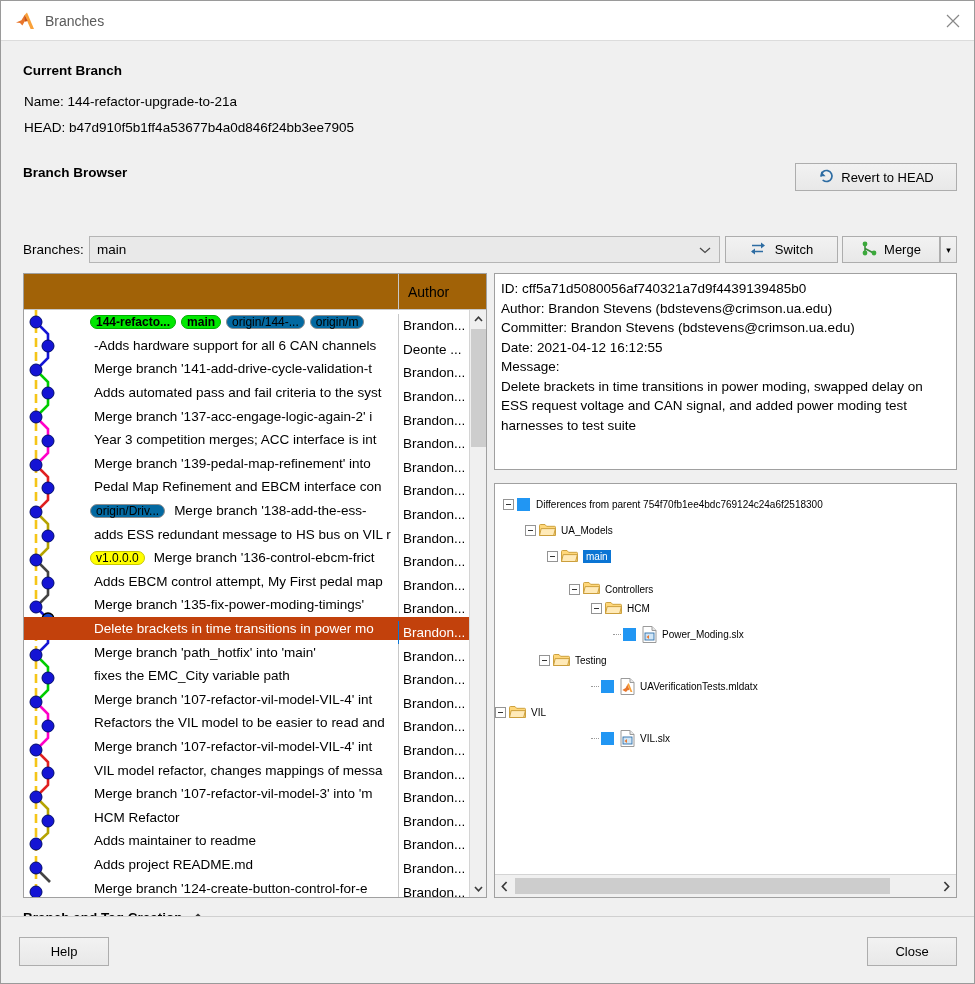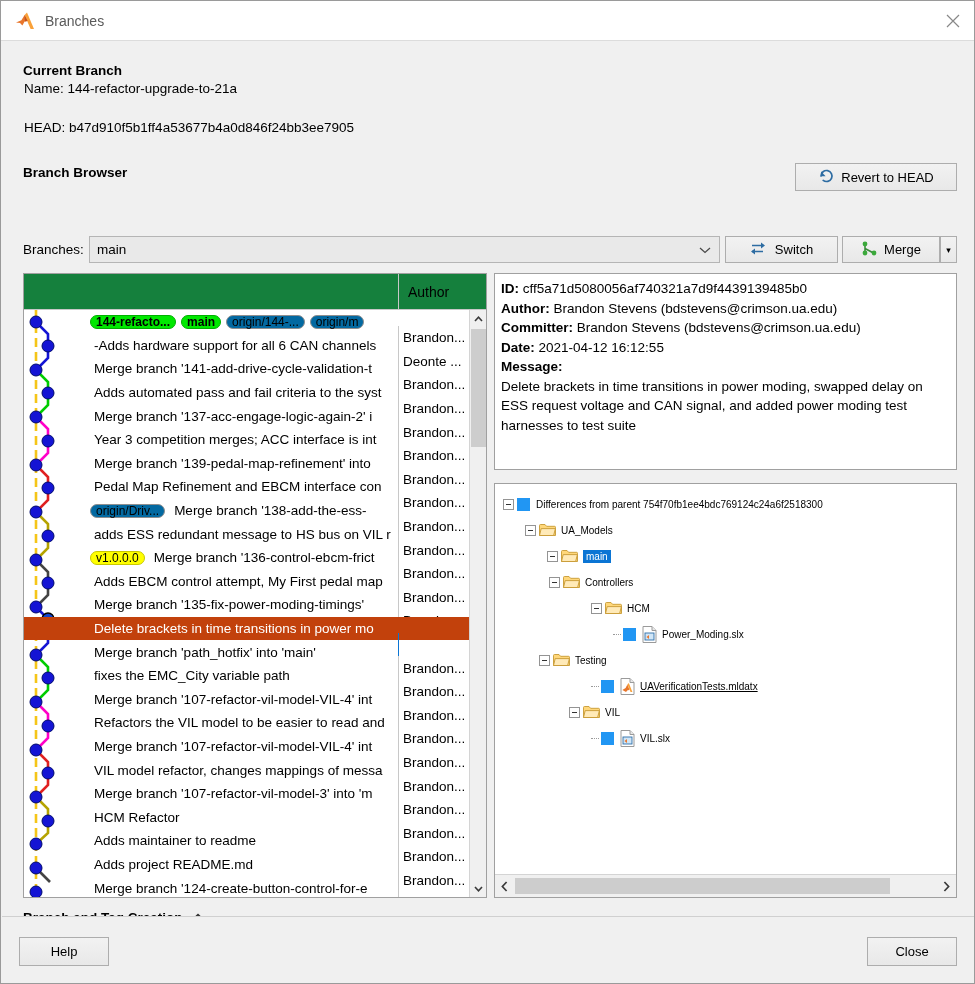--- a/index.html
+++ b/index.html
@@ -67,21 +67,21 @@
     font-size: 13.5px;
     color: #000;
   }
   .field-line {
     font-size: 13.5px;
     color: #000;
   }
 
   
   .cur-branch-title { position:absolute; left:21px; top:22px; }
-  .name-line  { position:absolute; left:22px; top:40px; }
+  .name-line  { position:absolute; left:22px; top:53px; }
   .head-line  { position:absolute; left:22px; top:79px; }
   .browser-title { position:absolute; left:21px; top:124px; }
 
   
   .btn {
     background: linear-gradient(to bottom, #f2f2f2 0%, #e8e8e8 100%);
     border: 1px solid #adadad;
     box-sizing: border-box;
     display: inline-flex;
     align-items: center;
@@ -149,21 +149,21 @@
     width: 464px; height: 625px;
     background: #ffffff;
     border: 1px solid #a0a0a0;
     box-sizing: border-box;
     overflow: hidden;
   }
   .commit-header {
     position: absolute;
     left: 0; top: 0;
     width: 462px; height: 36px;
-    background: #15803d;
+    background: #a16207;
     border-bottom: 1px solid #c8c8c8;
     box-sizing: border-box;
   }
   .commit-header .hdr-author {
     position: absolute;
     left: 374px; top: 0;
     width: 88px; height: 35px;
     border-left: 1px solid #c8c8c8;
     box-sizing: border-box;
     display: flex; align-items: center;
@@ -190,21 +190,21 @@
     width: 374px; height: 23.6px;
     overflow: hidden;
     white-space: nowrap;
     display: flex;
     align-items: center;
     font-size: 13.5px;
   }
   .crow .msgtext { margin-left: 4px; }
   .crow .author {
     position: absolute;
-    left: 374px; top: 16px;
+    left: 374px; top: 4px;
     width: 88px; height: 23.6px;
     border-left: 1px solid #c8c8c8;
     box-sizing: border-box;
     display: flex; align-items: center;
     padding-left: 4px;
     font-size: 13.5px;
     overflow: hidden; white-space: nowrap;
   }
   .crow.selected .author { border-left-color: #0b75d4; }
   .graph-cell {
@@ -269,21 +269,21 @@
     left: 492px; top: 232px;
     width: 463px; height: 197px;
     background: #ffffff;
     border: 1px solid #a0a0a0;
     box-sizing: border-box;
     padding: 5px 6px;
     overflow: hidden;
     font-size: 13.5px;
     line-height: 19.5px;
   }
-  .detail-panel b { font-weight: bold; }
+  .detail-panel b { font-weight: normal; }
   .detail-panel .msgbody { white-space: pre-wrap; }
 
   .tree-panel {
     position: absolute;
     left: 492px; top: 442px;
     width: 463px; height: 415px;
     background: #ffffff;
     border: 1px solid #a0a0a0;
     box-sizing: border-box;
     overflow: hidden;
@@ -779,21 +779,21 @@
           <div class="tnode" style="padding-left: 52px;">
             <span class="expander"></span>
             <span class="folder">
               <svg width="17" height="14" viewBox="0 0 17 14">
                 <path d="M0.5 2.5 A1 1 0 0 1 1.5 1.5 L6 1.5 L7.6 3.3 L15.5 3.3 A1 1 0 0 1 16.5 4.3 L16.5 12.5 L0.5 12.5 Z" fill="#ffd77a" stroke="#c79a33" stroke-width="0.9"></path>
                 <path d="M2.2 5.6 L16.4 5.6 L14.6 12.5 L0.5 12.5 Z" fill="#ffeab8" stroke="#c79a33" stroke-width="0.9"></path>
               </svg>
             </span>
             <span class="tlabel sel">main</span>
           </div>
-          <div class="tnode" style="padding-left: 54px;">
+          <div class="tnode" style="padding-left: 74px; align-items: flex-end;">
             <span class="expander"></span>
             <span class="folder">
               <svg width="17" height="14" viewBox="0 0 17 14">
                 <path d="M0.5 2.5 A1 1 0 0 1 1.5 1.5 L6 1.5 L7.6 3.3 L15.5 3.3 A1 1 0 0 1 16.5 4.3 L16.5 12.5 L0.5 12.5 Z" fill="#ffd77a" stroke="#c79a33" stroke-width="0.9"></path>
                 <path d="M2.2 5.6 L16.4 5.6 L14.6 12.5 L0.5 12.5 Z" fill="#ffeab8" stroke="#c79a33" stroke-width="0.9"></path>
               </svg>
             </span>
             <span class="tlabel">Controllers</span>
           </div>
           <div class="tnode" style="padding-left: 96px;">
@@ -822,34 +822,34 @@
           <div class="tnode" style="padding-left: 44px;">
             <span class="expander"></span>
             <span class="folder">
               <svg width="17" height="14" viewBox="0 0 17 14">
                 <path d="M0.5 2.5 A1 1 0 0 1 1.5 1.5 L6 1.5 L7.6 3.3 L15.5 3.3 A1 1 0 0 1 16.5 4.3 L16.5 12.5 L0.5 12.5 Z" fill="#ffd77a" stroke="#c79a33" stroke-width="0.9"></path>
                 <path d="M2.2 5.6 L16.4 5.6 L14.6 12.5 L0.5 12.5 Z" fill="#ffeab8" stroke="#c79a33" stroke-width="0.9"></path>
               </svg>
             </span>
             <span class="tlabel">Testing</span>
           </div>
-          <div class="tnode" style="padding-left: 96px; text-decoration: underline;">
+          <div class="tnode" style="padding-left: 96px;">
             <span class="dotline"></span>
             <span class="bluebox"></span>
             <span class="fileicon">
               <svg width="15" height="17" viewBox="0 0 15 17">
                 <path d="M1 0.5 L10 0.5 L14 4.5 L14 16.5 L1 16.5 Z" fill="#ffffff" stroke="#9a9a9a" stroke-width="1"></path>
                 <path d="M10 0.5 L10 4.5 L14 4.5" fill="#e8e8e8" stroke="#9a9a9a" stroke-width="1"></path>
                 <path d="M2.4 12 L5.6 10 L7.4 6.6 L9.6 12 L7.6 12.3 L6 14 Z" fill="#e8762c"></path>
                 <path d="M7.4 6.6 L8.8 5 L12.4 14 L10.6 14 Z" fill="#f9a13a"></path>
               </svg>
             </span>
             <span class="tlabel">UAVerificationTests.mldatx</span>
           </div>
-          <div class="tnode" style="padding-left: 74px;">
+          <div class="tnode" style="">
             <span class="expander"></span>
             <span class="folder">
               <svg width="17" height="14" viewBox="0 0 17 14">
                 <path d="M0.5 2.5 A1 1 0 0 1 1.5 1.5 L6 1.5 L7.6 3.3 L15.5 3.3 A1 1 0 0 1 16.5 4.3 L16.5 12.5 L0.5 12.5 Z" fill="#ffd77a" stroke="#c79a33" stroke-width="0.9"></path>
                 <path d="M2.2 5.6 L16.4 5.6 L14.6 12.5 L0.5 12.5 Z" fill="#ffeab8" stroke="#c79a33" stroke-width="0.9"></path>
               </svg>
             </span>
             <span class="tlabel">VIL</span>
           </div>
           <div class="tnode" style="padding-left: 96px;">

